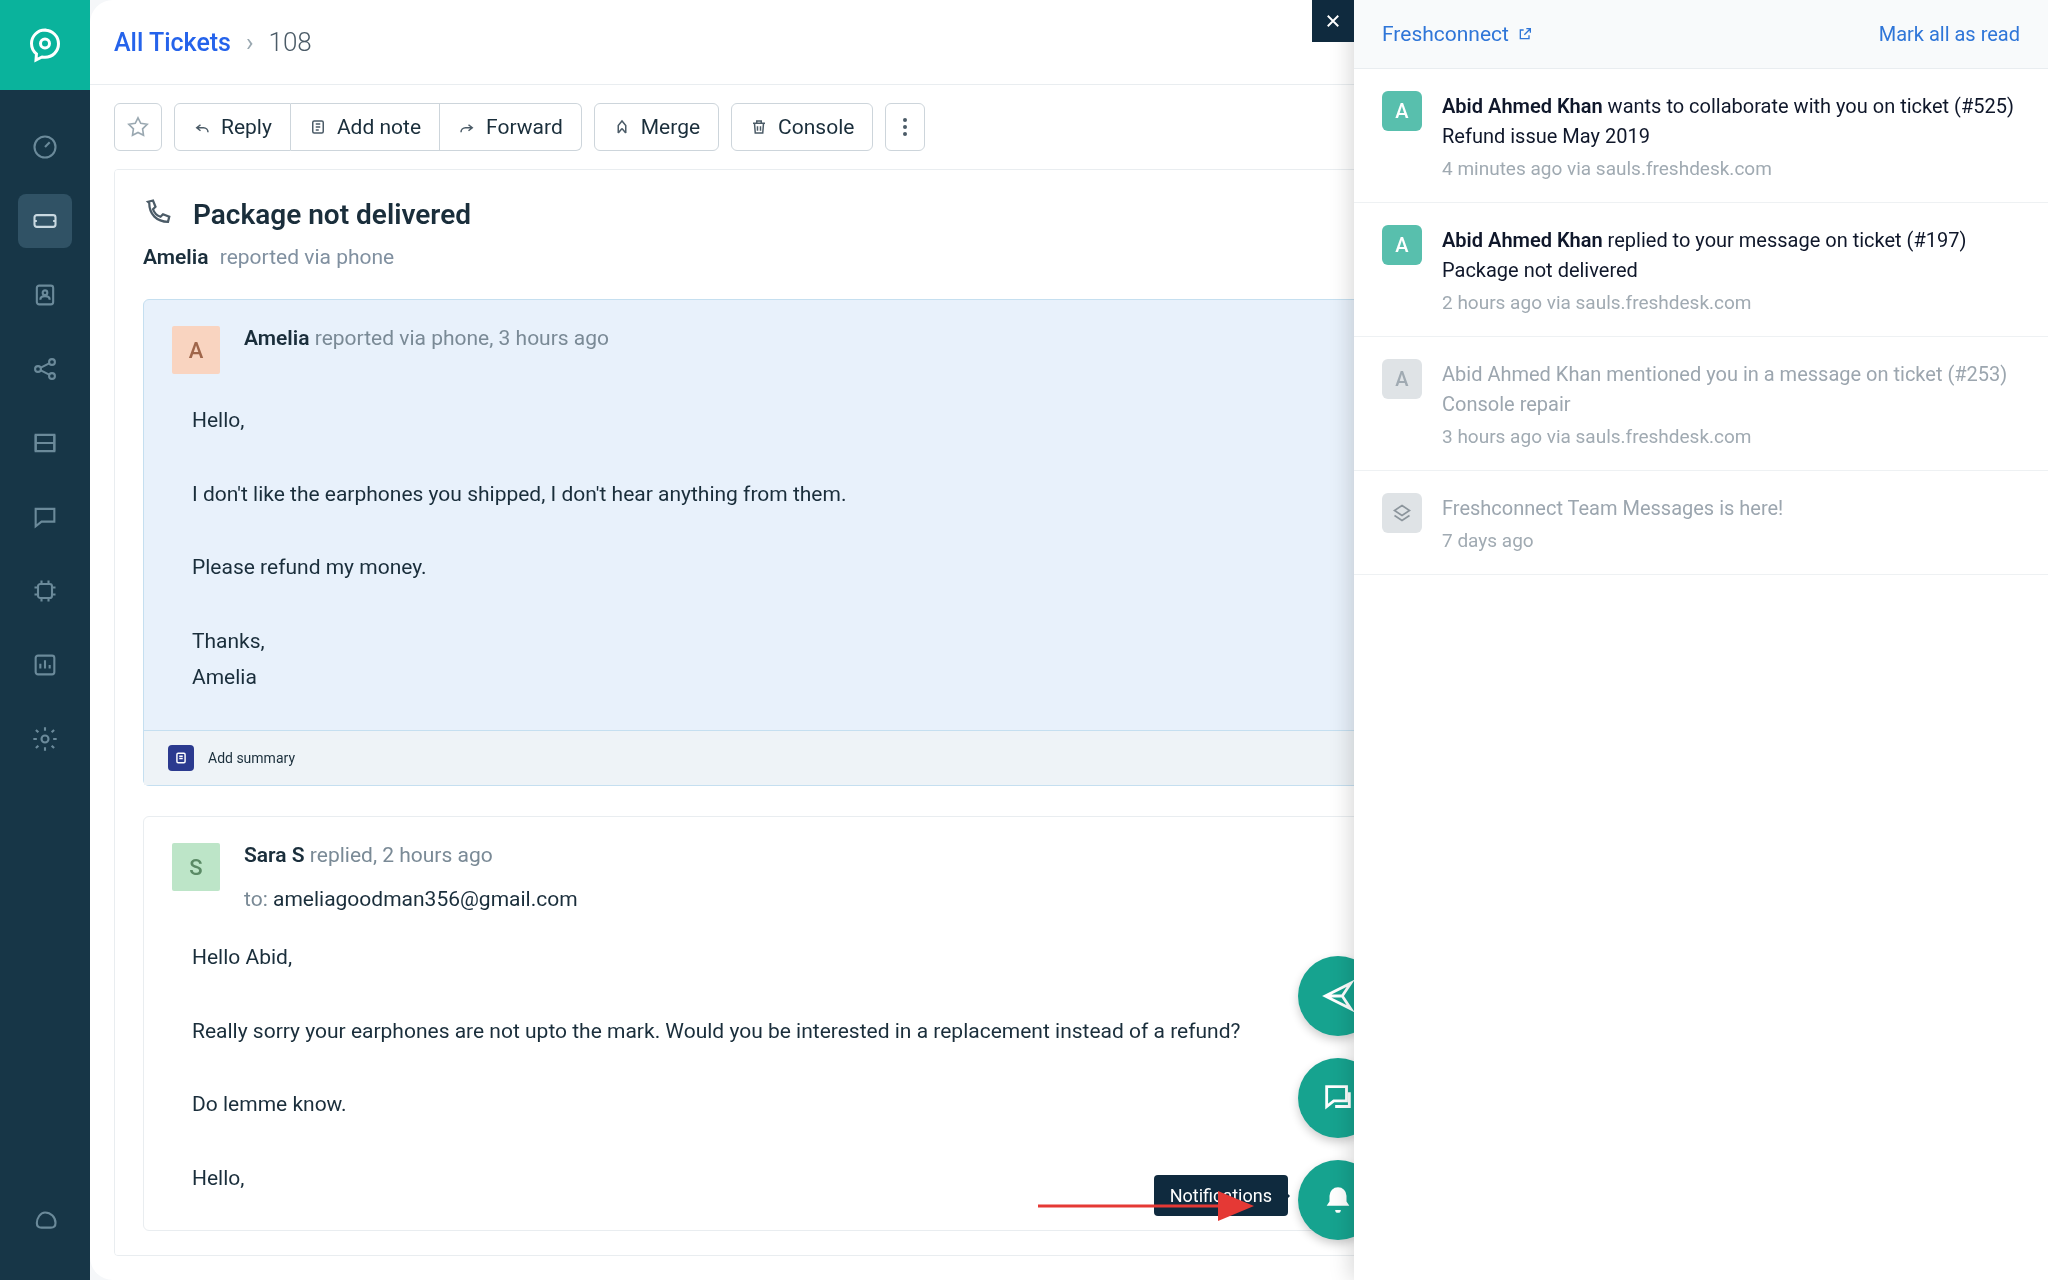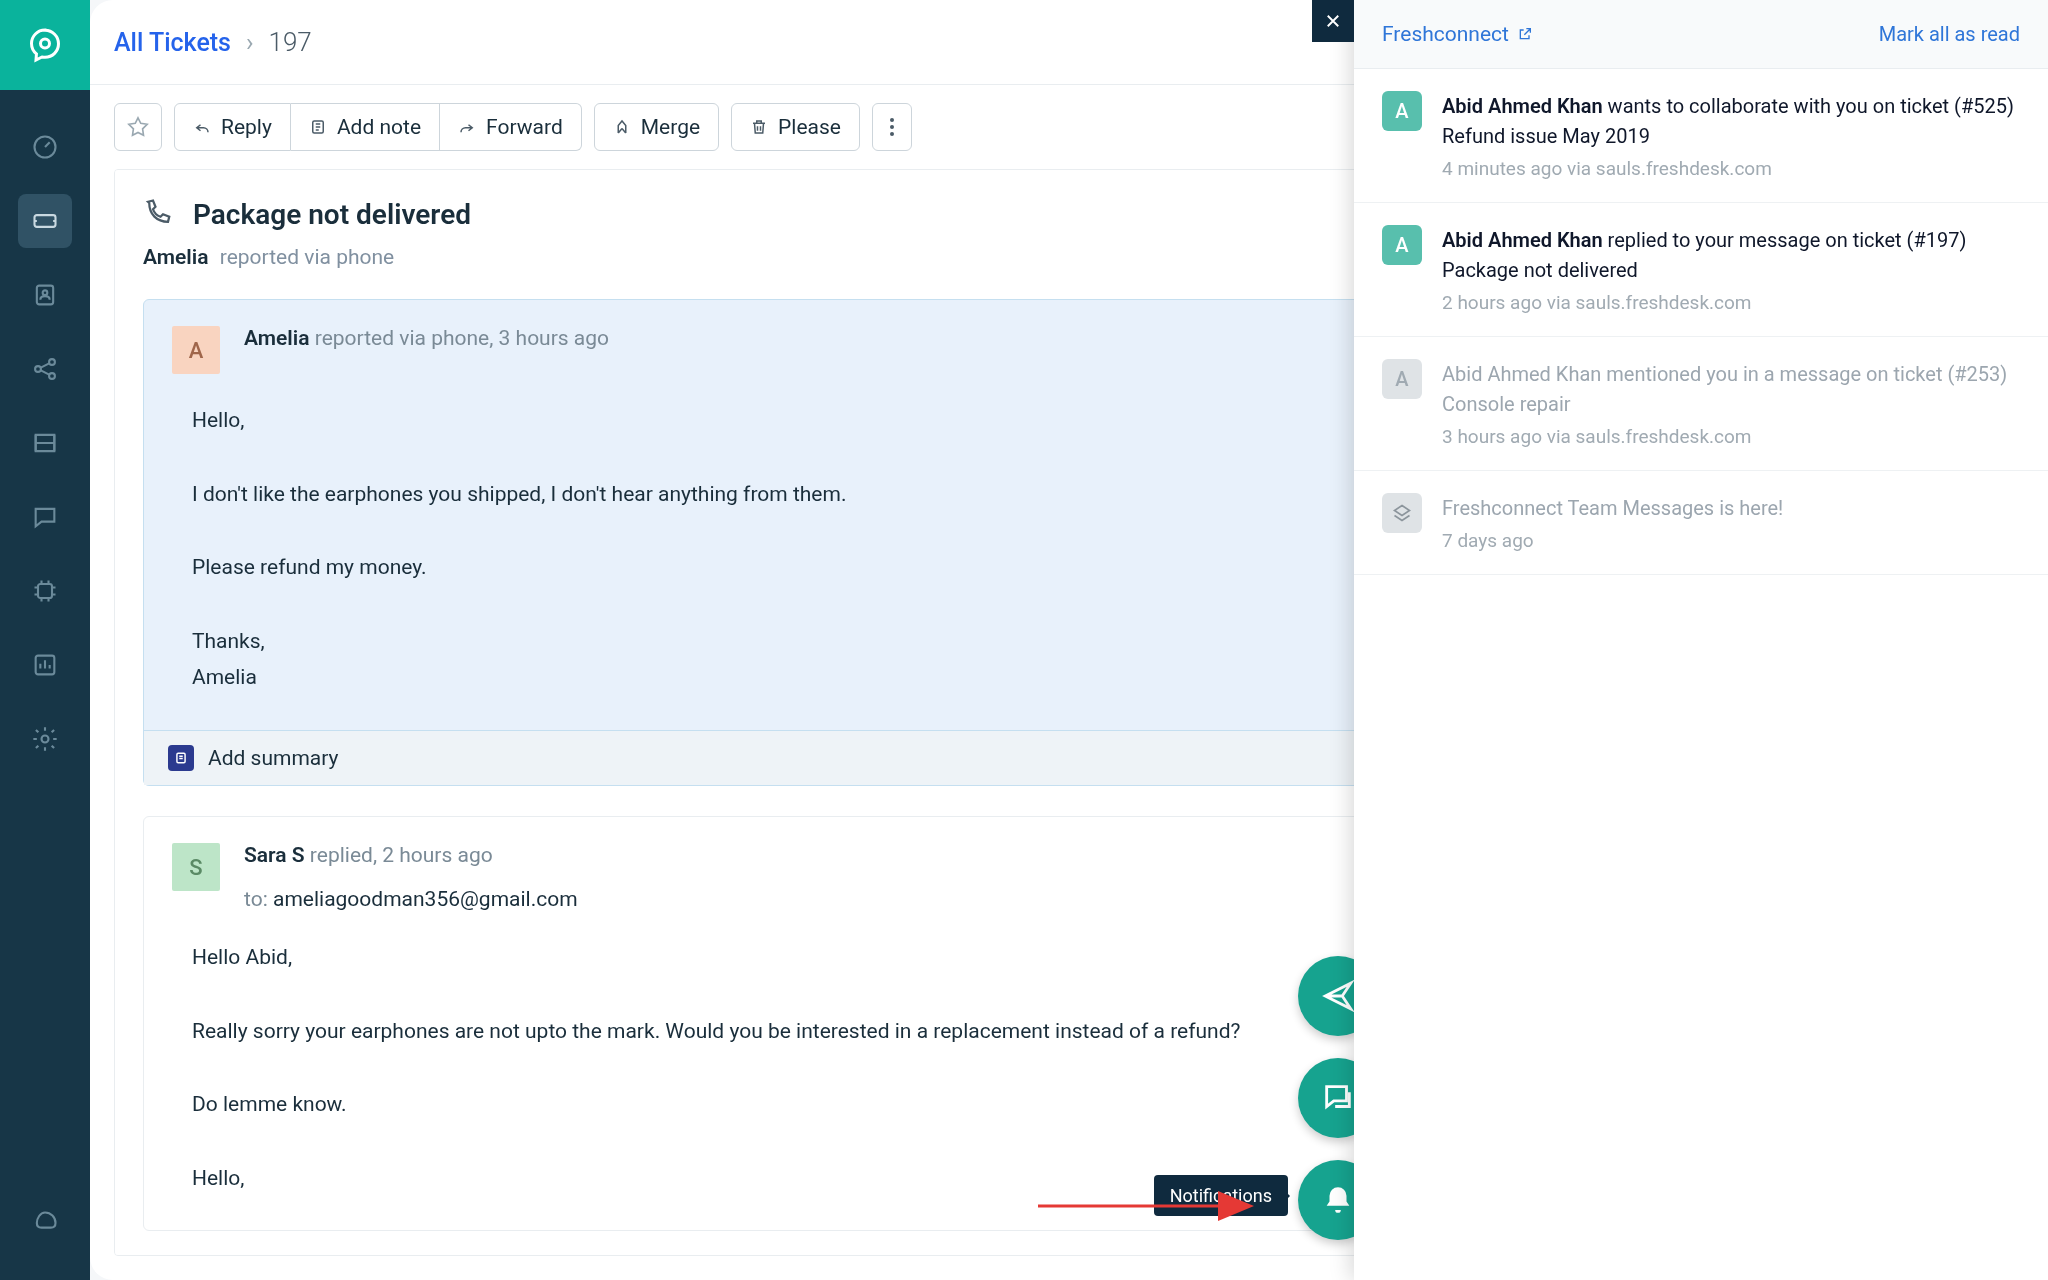--- a/index.html
+++ b/index.html
@@ -42,21 +42,21 @@
   .message-head { display:flex; align-items:flex-start; gap:24px; padding:26px 28px 20px; }
   .avatar { width:48px; height:48px; display:flex; align-items:center; justify-content:center; font-size:22px; font-weight:500; border-radius:2px; }
   .avatar.pink { background:#f9d4c0; color:#a0664b; }
   .avatar.green { background:#bde5c8; color:#5a8a65; }
   .msg-meta { font-size:21px; color:#1a2e3b; }
   .msg-meta .name { font-weight:600; }
   .msg-meta .info { color:#7a8a96; margin-left:0; }
   .msg-meta .row2 { margin-top:20px; }
   .msg-meta .to-label { color:#7a8a96; }
   .msg-body { padding:8px 48px 34px; font-size:21px; line-height:1.75; color:#1a2e3b; }
-  .add-summary { border-top:1px solid #c5dff0; background:#eef3f7; padding:14px 24px; display:flex; align-items:center; gap:14px; font-size:21px; color:#1a2e3b; cursor:pointer; }
+  .add-summary { border-top:1px solid #c5dff0; background:#eef3f7; padding:14px 24px; display:flex; align-items:center; gap:14px; font-size:14px; color:#1a2e3b; cursor:pointer; }
   .add-summary-icon { width:26px; height:26px; background:#2b3a8f; border-radius:4px; display:flex; align-items:center; justify-content:center; color:#fff; font-size:15px; }
 
   .message-card.agent { background:#fff; border:1px solid #e9edf0;}
   .agent .msg-body { color:#1a2e3b; }
 
   
   .props { width:360px; padding:22px 0; }
   .props-title { font-size:19px; font-weight:600; letter-spacing:0.5px; padding:0 4px 20px; color:#1a2e3b; }
   .field { margin-bottom:20px; }
   .field-label { font-size:19px; color:#4b5b67; margin-bottom:8px; display:flex; align-items:center; gap:4px; }
@@ -165,21 +165,21 @@
             <path d="M12 3c5 0 9 4 9 9 0 3-2 4-4 4H9c-2 0-4-1-4-4 0-4 3-9 7-9z"></path>
           </svg>
         </div>
   </div>
 
   <div class="main">
     <div class="topbar">
       <div class="breadcrumb">
         <span class="breadcrumb-link">All Tickets</span>
         <span class="chevron">›</span>
-        <span class="ticket-num">197</span>
+        <span class="ticket-num">108</span>
       </div>
     </div>
 
     <div class="actionbar">
       <div class="star-btn">
         <svg width="22" height="22" viewBox="0 0 24 24" fill="none" stroke="currentColor" stroke-width="1.8">
               <path d="M12 2l3 6 7 1-5 5 1 7-6-3-6 3 1-7-5-5 7-1 3-6z"></path>
             </svg>
       </div>
       <div style="display:flex;">
@@ -216,21 +216,21 @@
               </svg>
             </span>
         <span>Merge</span>
       </div>
       <div class="btn">
         <span class="btn-icon">
               <svg width="18" height="18" viewBox="0 0 24 24" fill="none" stroke="currentColor" stroke-width="2">
                 <path d="M4 7h16M9 7V4h6v3M6 7l1 13h10l1-13M10 11v6M14 11v6"></path>
               </svg>
             </span>
-        <span>Please</span>
+        <span>Console</span>
       </div>
       <div class="more-btn">
         <svg width="6" height="20" viewBox="0 0 6 20" fill="currentColor">
               <circle cx="3" cy="3" r="2"></circle>
               <circle cx="3" cy="10" r="2"></circle>
               <circle cx="3" cy="17" r="2"></circle>
             </svg>
       </div>
     </div>
 

